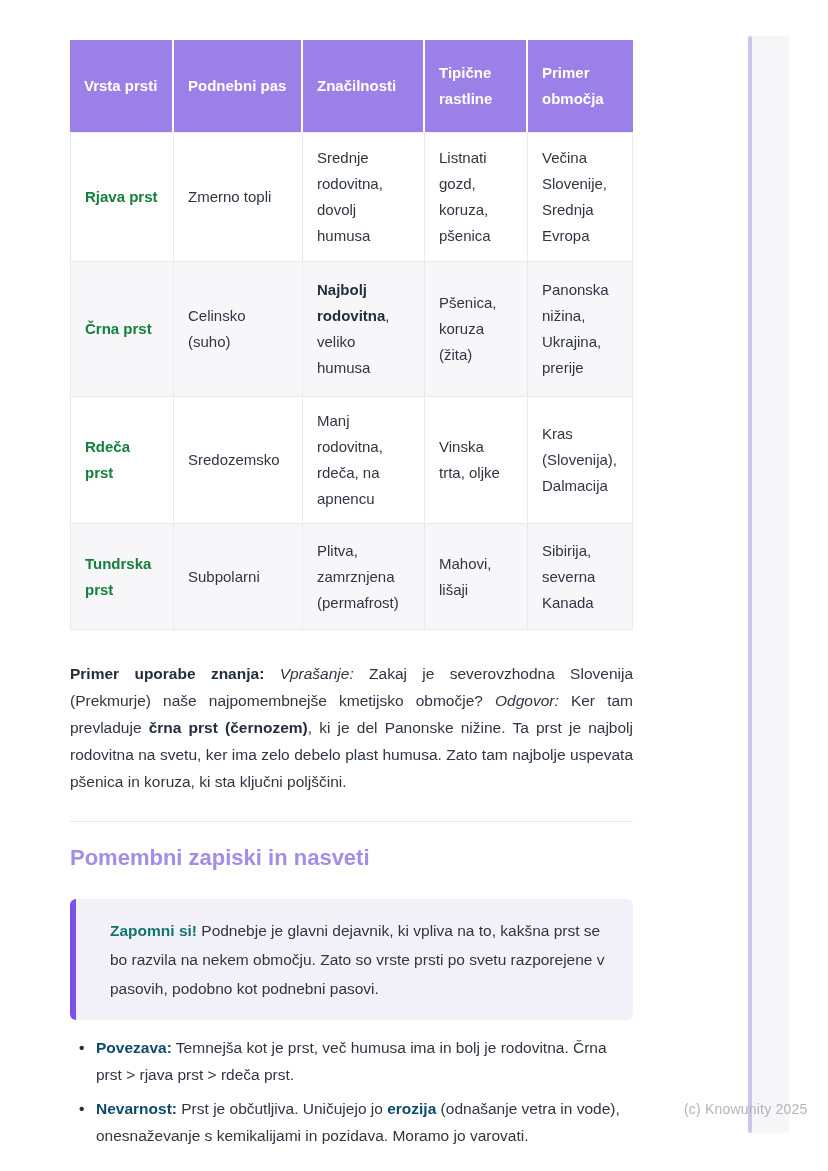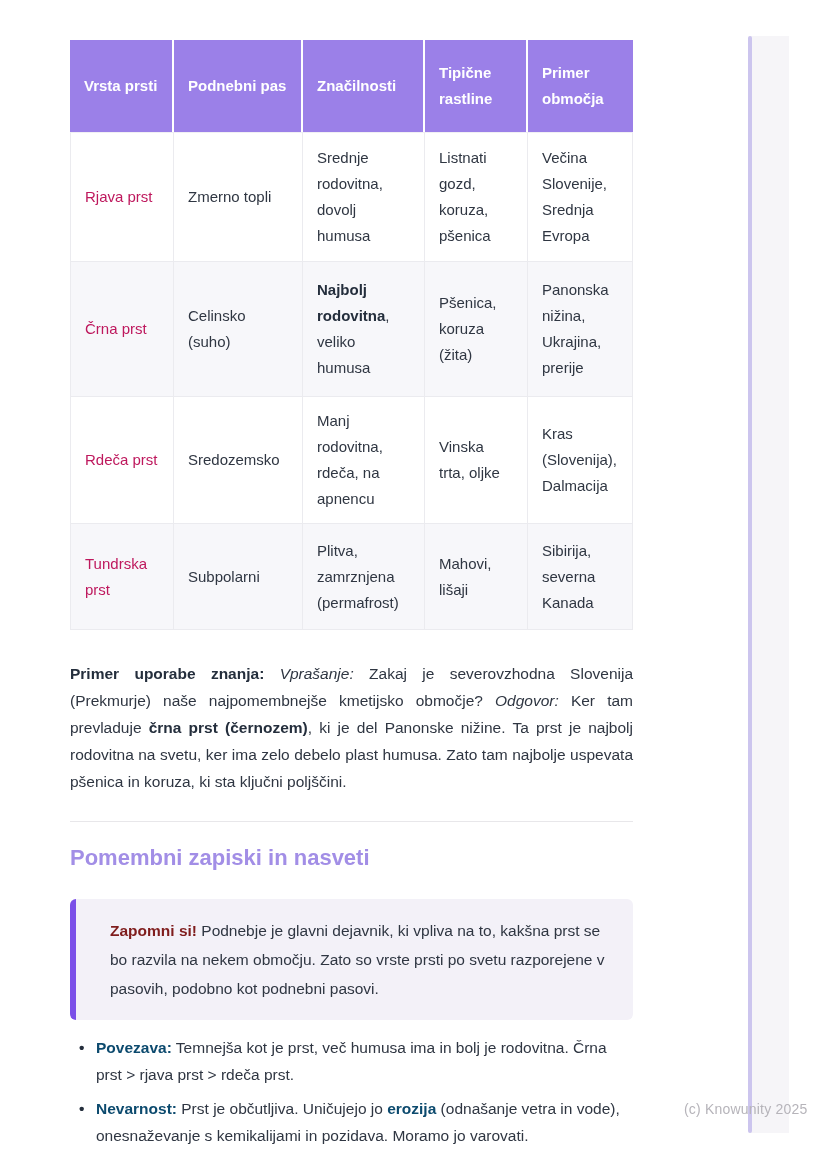--- a/index.html
+++ b/index.html
@@ -36,41 +36,41 @@
     background:var(--header-bg);color:var(--header-text);
     font-weight:600;text-align:left;vertical-align:middle;
     padding:8px 14px;border-right:2px solid #ffffff;
   }
   thead th:last-child{border-right:none;}
   tbody td{
     vertical-align:middle;padding:10px 14px;background:#ffffff;
     border-right:1px solid var(--table-border);
     border-bottom:1px solid var(--table-border);
   }
-  tbody td:first-child{border-left:1px solid var(--table-border);font-weight:400;color:#be185d;}
+  tbody td:first-child{border-left:1px solid var(--table-border);font-weight:700;color:#15803d;}
   tbody tr:first-child td{border-top:1px solid #f1f0f4;}
   tbody tr:nth-child(even) td{background:var(--row-alt-bg);}
   tbody tr:nth-child(1){height:130px;}
   tbody tr:nth-child(2){height:135px;}
   tbody tr:nth-child(3){height:127px;}
   tbody tr:nth-child(4){height:106px;}
   td b{font-weight:700;color:#242e3c;}
 
   
   p.example{margin:30px 0 0;font-size:15.5px;line-height:27px;text-align:justify;}
   p.example b{color:#242e3c;}
   hr.divider{margin:26px 0 0;border:none;border-top:1px solid #e8e7ea;height:0;}
   h2.section{margin:23px 0 8px;font-size:22px;line-height:26px;font-weight:700;color:var(--heading-text);}
 
   .callout{
     margin:28px 0 0;background:var(--callout-bg);
     border-left:6px solid var(--callout-border);border-radius:6px;
     padding:17px 28px 17px 34px;font-size:15.5px;line-height:29px;
   }
-  .callout b{color:#7f1d1d;}
+  .callout b{color:#0f766e;}
 
   ul.notes{margin:14px 0 0;padding:0 0 0 26px;list-style:none;font-size:15.5px;line-height:27px;}
   ul.notes li{position:relative;}
   ul.notes li + li{margin-top:7px;}
   ul.notes li::before{content:"\2022";position:absolute;left:-17px;top:0;color:#242e3c;font-weight:700;}
   ul.notes b{color:#0c4a6e;}
 
   
   .page-gutter{position:absolute;left:750px;top:36px;width:39px;height:1097px;background:var(--gutter-bg);z-index:1;}
   .page-edge-line{position:absolute;left:748px;top:36px;width:4px;height:1097px;background:var(--page-edge-line);border-radius:2px;z-index:2;}

